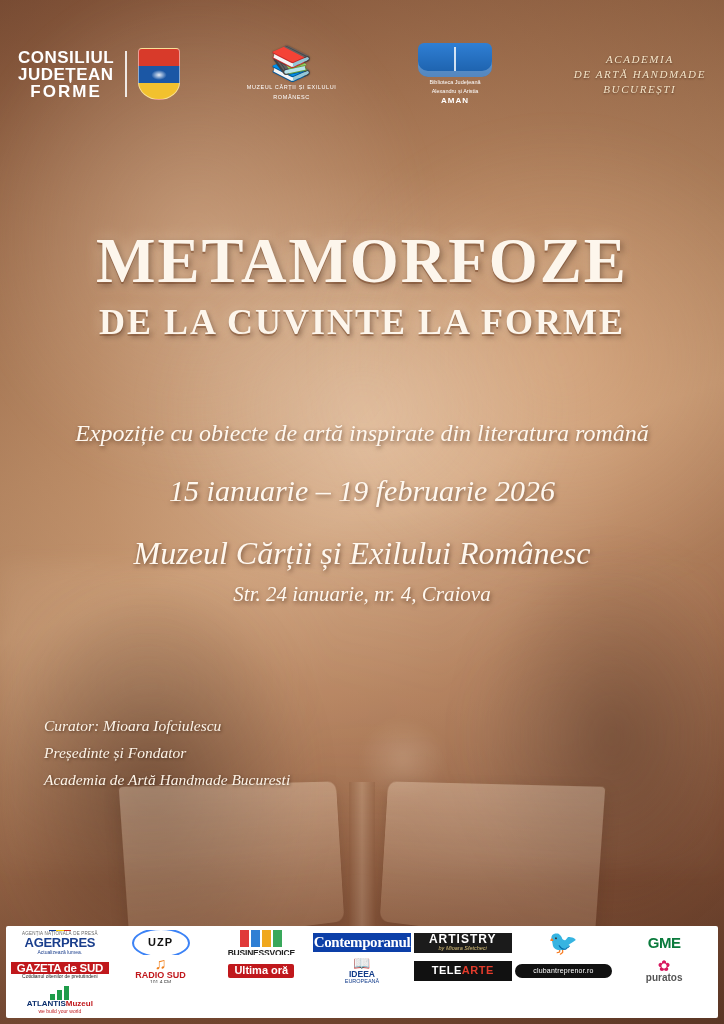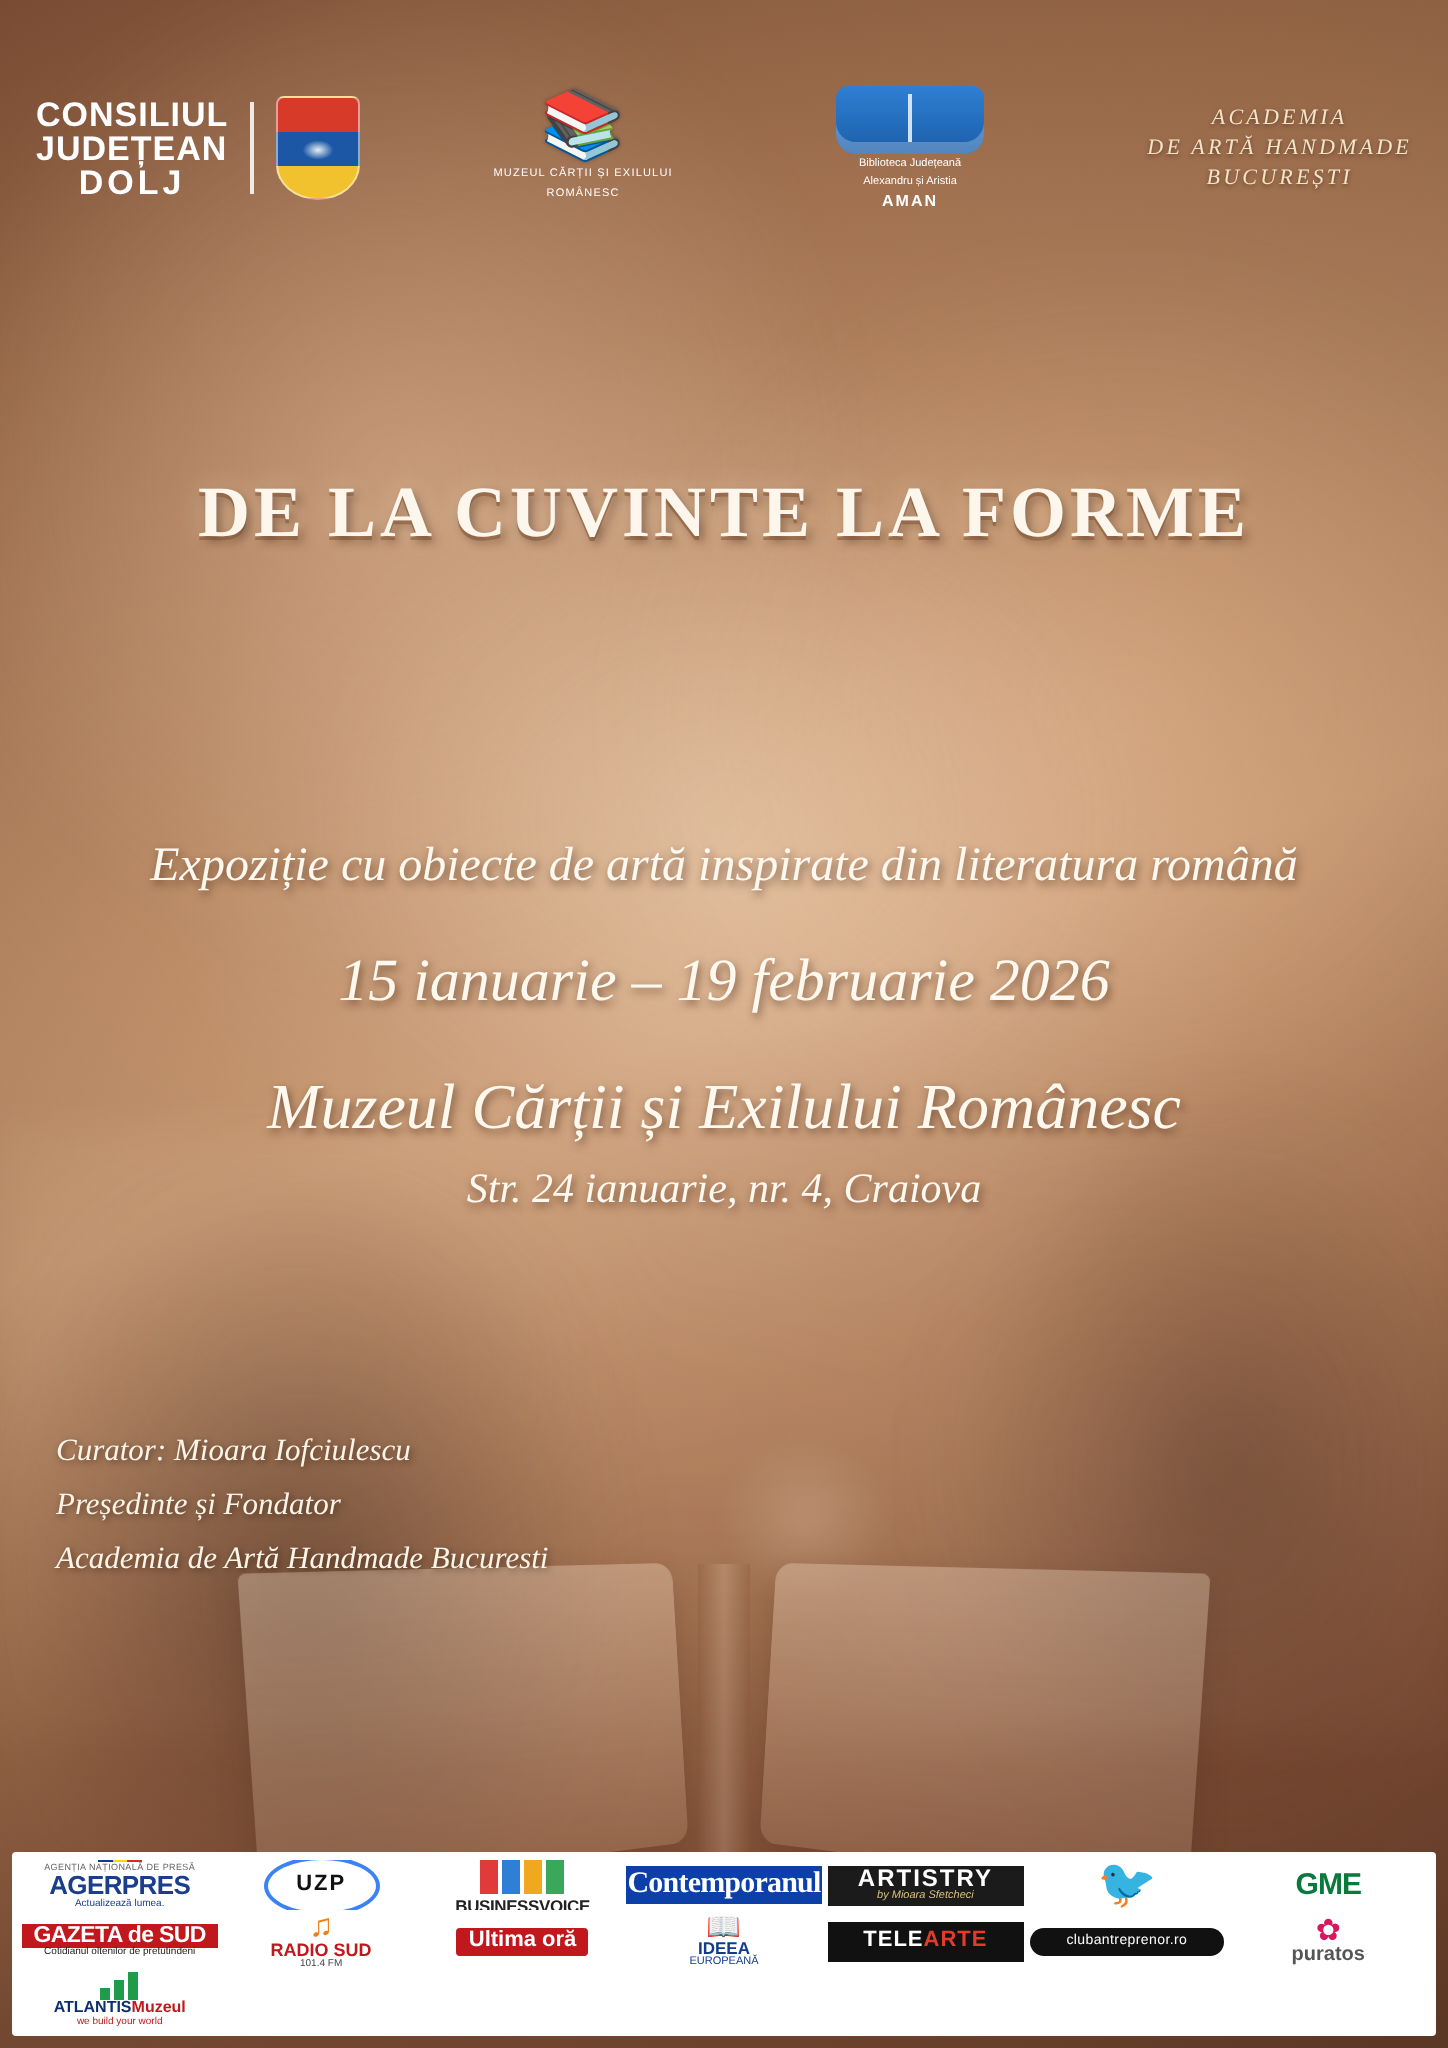--- a/index.html
+++ b/index.html
@@ -304,21 +304,21 @@
     font-style: italic;
     text-shadow: 1px 2px 4px rgba(60,30,15,0.6);
   }
   .l-expo { font-size: 24px; line-height: 30px; }
   .l-dates { font-size: 30px; line-height: 38px; margin-top: 24px; }
   .l-venue { font-size: 32px; line-height: 34px; margin-top: 26px; }
   .l-addr { font-size: 21px; line-height: 28px; margin-top: 10px; }
 
   .curator-block {
     position: absolute;
-    left: 28px;
+    left: 44px;
     top: 712px;
     color: #fdf4e8;
     font-family: "Liberation Serif", serif;
     font-style: italic;
     font-size: 15.5px;
     line-height: 27px;
     text-shadow: 1px 1px 3px rgba(50,26,14,0.6);
   }
 
   .artists-block {
@@ -449,21 +449,21 @@
     <div class="page right"></div>
     <div class="spine"></div>
   </div>
 
   <div class="logos-top">
 
     <div class="logo-cj">
       <div class="cj-text">
         <div>CONSILIUL</div>
         <div>JUDEȚEAN</div>
-        <div class="l3">DOLJ</div>
+        <div class="l3">FORME</div>
       </div>
       <div class="divider"></div>
       <div class="crest"></div>
     </div>
 
     <div class="logo-museum">
       <div class="glyph">📚</div>
       <div class="lbl">MUZEUL CĂRȚII ȘI EXILULUI</div>
       <div class="lbl">ROMÂNESC</div>
     </div>
@@ -477,20 +477,21 @@
 
 
     <div class="logo-academia">
       <div>ACADEMIA</div>
       <div>DE ARTĂ HANDMADE</div>
       <div>BUCUREȘTI</div>
     </div>
   </div>
 
   <div class="title-block">
+    <div class="title-main">METAMORFOZE</div>
     <div class="title-sub">DE LA CUVINTE LA FORME</div>
   </div>
 
   <div class="info-block">
     <div class="info-line l-expo">Expoziție cu obiecte de artă inspirate din literatura română</div>
     <div class="info-line l-dates">15 ianuarie – 19 februarie 2026</div>
     <div class="info-line l-venue">Muzeul Cărții și Exilului Românesc</div>
     <div class="info-line l-addr">Str. 24 ianuarie, nr. 4, Craiova</div>
   </div>
 

